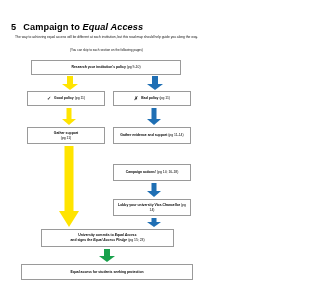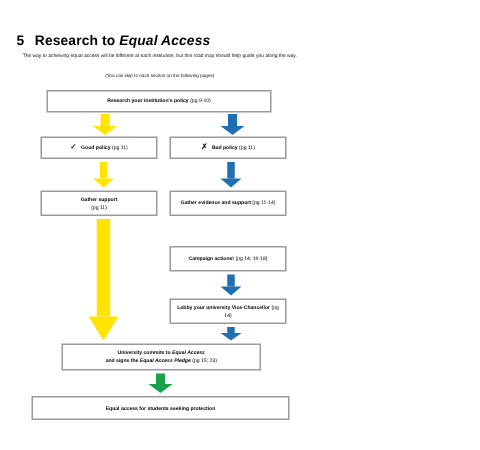--- a/index.html
+++ b/index.html
@@ -122,21 +122,21 @@
   #arr-g1{left:99px;top:249px;width:16px;height:13px;}
   #arr-g1 .stem{width:6px;height:7px;}
   #arr-g1 .head{border-left-width:8px;border-right-width:8px;border-top-width:6px;}
 </style>
 </head>
 <body>
 
 <div class="page">
 
   <div class="heading">
-    <span class="num">5</span><span>Research to </span><span class="it">Equal Access</span>
+    <span class="num">5</span><span>Campaign to </span><span class="it">Equal Access</span>
   </div>
 
   <div class="intro">The way to achieving equal access will be different at each institution, but this road map should help guide you along the way.</div>
   <div class="intro2">(You can skip to each section on the following pages)</div>
 
   <div class="box" id="box-research">
     <span><span class="b">Research your institution's policy</span> <span class="pg">(pg 9-10)</span></span>
   </div>
 
   <div class="arrow y" id="arr-y1">

